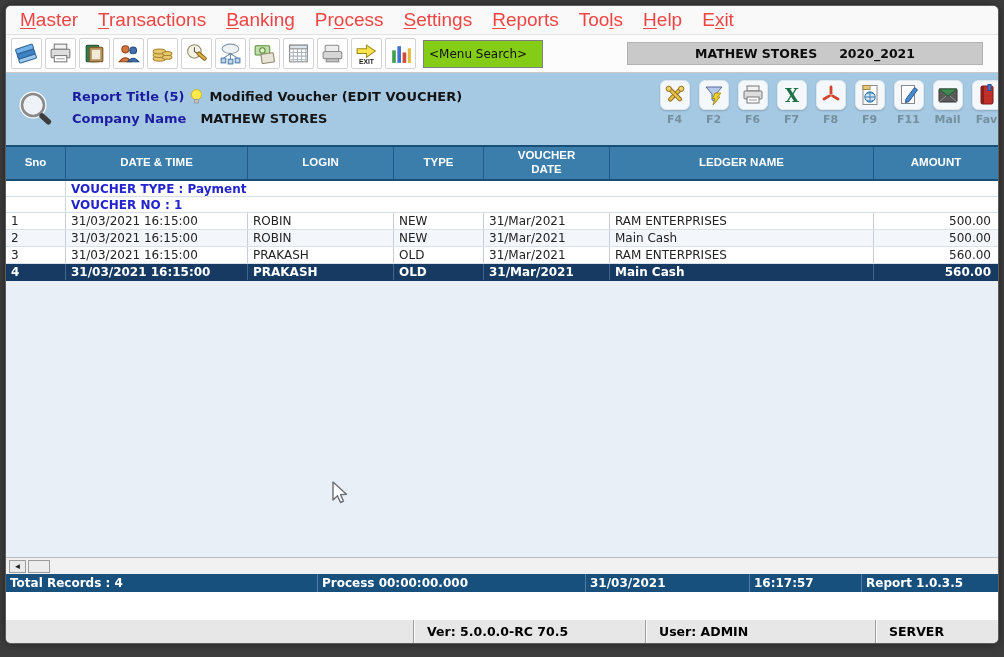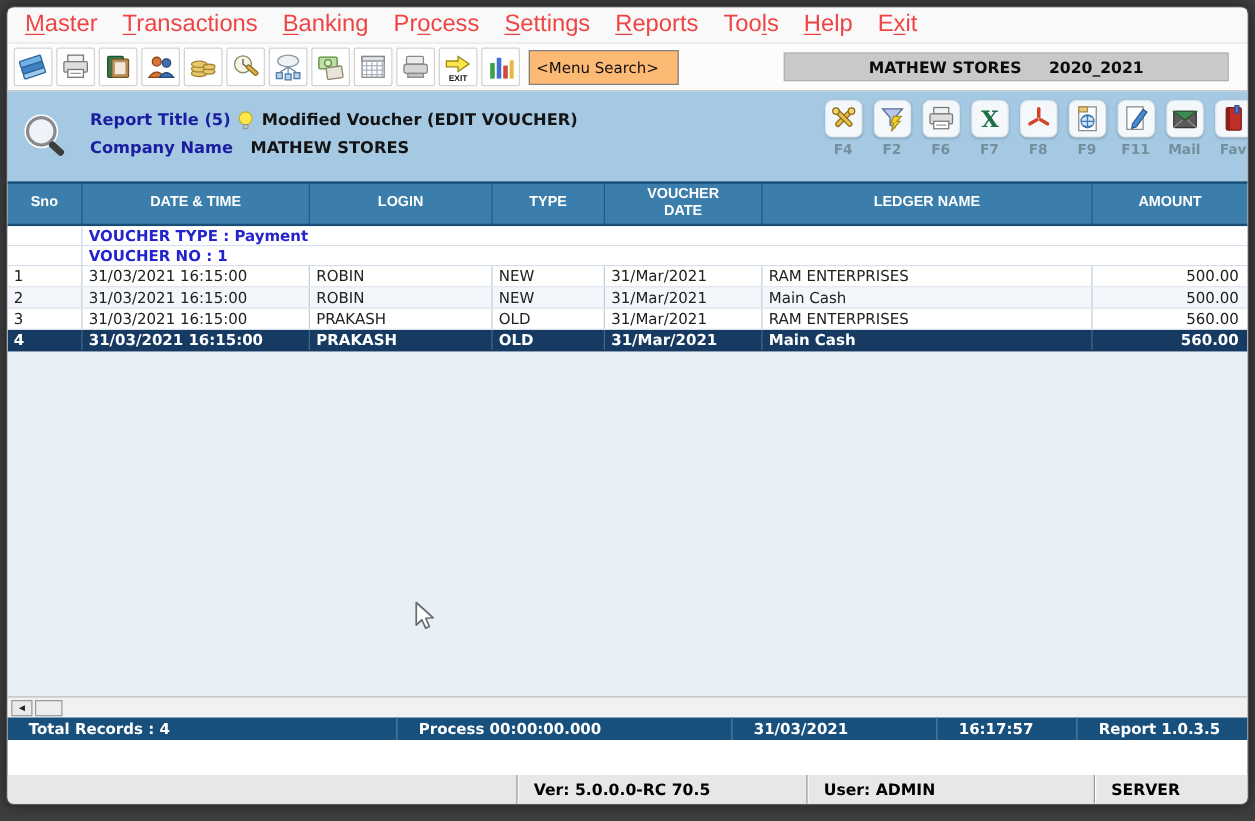--- a/index.html
+++ b/index.html
@@ -16,21 +16,21 @@
   .menu-item u{ text-underline-offset:2px; }
 
   
   .toolbar{ flex:0 0 38px; background:#fcfcfc; border-bottom:1px solid #c9c9c9;
             display:flex; align-items:center; padding:2px 5px; gap:3px; }
   .tool-icons{ display:flex; gap:3px; align-items:center; }
   .tool-btn{ width:31px; height:31px; border:1px solid #d3d3d3; background:#fff;
              border-radius:2px; display:flex; align-items:center; justify-content:center; padding:0; }
   .tool-btn svg{ width:25px; height:25px; }
   .menu-search{ width:120px; height:28px; border:1px solid #808080; font:12px "DejaVu Sans",sans-serif;
-                padding:2px 5px; margin-left:4px; background:#fdba74; color:#111; }
+                padding:2px 5px; margin-left:4px; background:#84cc16; color:#111; }
   .company-bar{ margin-left:auto; margin-right:10px; width:356px; height:23px; background:#c9c9c9;
                 border:1px solid #b2b2b2; display:flex; align-items:center; justify-content:center;
                 gap:22px; font:bold 12.5px "DejaVu Sans",sans-serif; color:#0c0c0c; }
 
   
   .report-header{ flex:0 0 72px; background:#a5c9e2; position:relative; }
   .magnifier{ position:absolute; left:10px; top:15px; width:42px; height:46px; }
   .titles{ position:absolute; left:66px; top:12px; font:bold 13px "DejaVu Sans",sans-serif; }
   .title-line{ display:flex; align-items:center; gap:6px; height:22px; }
   .t-lbl{ color:#1c1ca0; }
@@ -68,21 +68,21 @@
   
   .hscroll{ flex:0 0 17px; background:#f1f1f1; border-top:1px solid #bdbdbd;
             display:flex; align-items:center; padding-left:3px; gap:2px; }
   .sb-btn{ width:17px; height:13px; background:#eaeaea; border:1px solid #9c9c9c;
            display:flex; align-items:center; justify-content:center; font-size:8px; color:#222; padding:0; }
   .sb-thumb{ width:22px; height:13px; background:#ededed; border:1px solid #9c9c9c; }
 
   
   .statusbar{ flex:0 0 18px; background:#174f7d; color:#fff; display:flex;
               font:bold 12px "DejaVu Sans",sans-serif; }
-  .ss{ display:flex; align-items:center; padding-left:17px; border-right:1px solid #4f7ea5;
+  .ss{ display:flex; align-items:center; padding-left:4px; border-right:1px solid #4f7ea5;
        overflow:hidden; white-space:nowrap; }
   .ss1{ flex:0 0 312px; } .ss2{ flex:0 0 268px; } .ss3{ flex:0 0 164px; } .ss4{ flex:0 0 112px; }
   .ss5{ flex:1 1 auto; border-right:none; }
 
   .footer{ flex:0 0 23px; background:#e7e7e7; display:flex;
            font:bold 12.5px "DejaVu Sans",sans-serif; color:#000;margin-top:28px; }
   .fs{ display:flex; align-items:center; padding-left:13px; border-right:1px solid #9f9f9f;
        box-shadow:1px 0 0 #fafafa; overflow:hidden; white-space:nowrap; }
   .fs1{ flex:0 0 408px; } .fs2{ flex:0 0 232px; } .fs3{ flex:0 0 230px; }
   .fs4{ flex:1 1 auto; border-right:none; }

